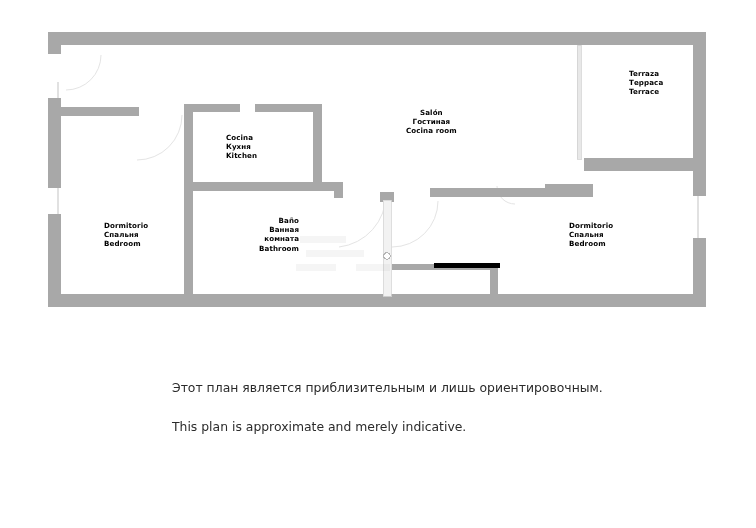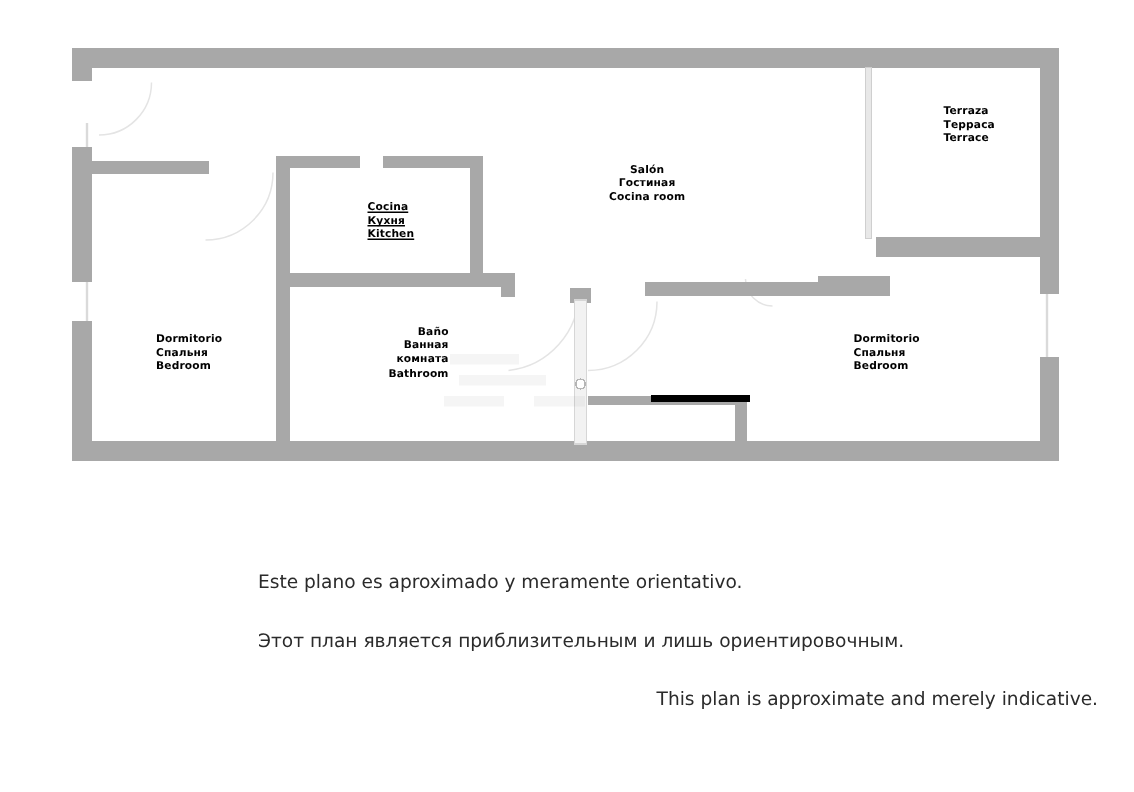--- a/index.html
+++ b/index.html
@@ -41,21 +41,21 @@
     line-height: 9.2px;
     color: #000000;
     letter-spacing: 0.1px;
     white-space: nowrap;
     -webkit-font-smoothing: none;
   }
   .room-label span {
     display: block;
   }
 
-  #label-kitchen   { left: 245px; top: 133px; text-decoration: underline; }
+  #label-kitchen   { left: 226px; top: 133px; }
   #label-living    { left: 406px; top: 108px; text-align: center; }
   #label-terrace   { left: 629px; top: 69px;  }
   #label-bedroom-l { left: 104px; top: 221px; }
   #label-bathroom  { left: 259px; top: 216px; text-align: right; }
   #label-bedroom-r { left: 569px; top: 221px; }
 
   
   #disclaimer {
     position: absolute;
     left: 172px;
@@ -63,21 +63,21 @@
     width: 560px;
   }
   #disclaimer p {
     margin: 0 0 24px 0;
     font-family: "DejaVu Sans", sans-serif;
     font-size: 12.4px;
     line-height: 15px;
     color: #2b2b2b;
     white-space: nowrap;
   }
-  #disclaimer p:last-child { margin-bottom: 18px; text-align: right; }
+  #disclaimer p:last-child { margin-bottom: 18px; }
 
   
   #watermark {
     position: absolute;
     left: 296px;
     top: 228px;
     width: 130px;
     height: 62px;
     opacity: 0.05;
     pointer-events: none;
@@ -204,18 +204,17 @@
   </div>
 
   <div id="watermark">
     <div class="wm-bar" style="left:4px;  top:8px;  width:46px; height:7px;"></div>
     <div class="wm-bar" style="left:10px; top:22px; width:58px; height:7px;"></div>
     <div class="wm-bar" style="left:0px;  top:36px; width:40px; height:7px;"></div>
     <div class="wm-bar" style="left:60px; top:36px; width:34px; height:7px;"></div>
   </div>
 
   <div id="disclaimer">
-    <p>Este plano es aproximado y meramente orientativo.</p>
     <p>Этот план является приблизительным и лишь ориентировочным.</p>
     <p>This plan is approximate and merely indicative.</p>
   </div>
 
 </div>
 
 </body></html>

